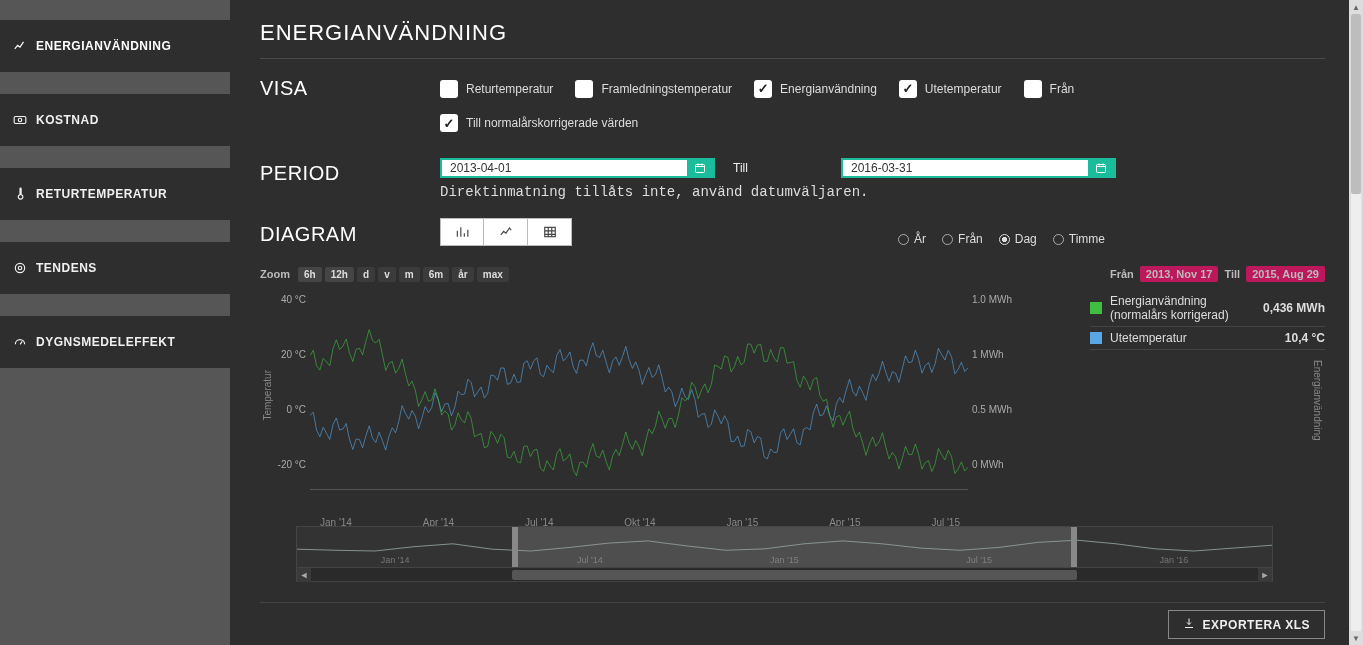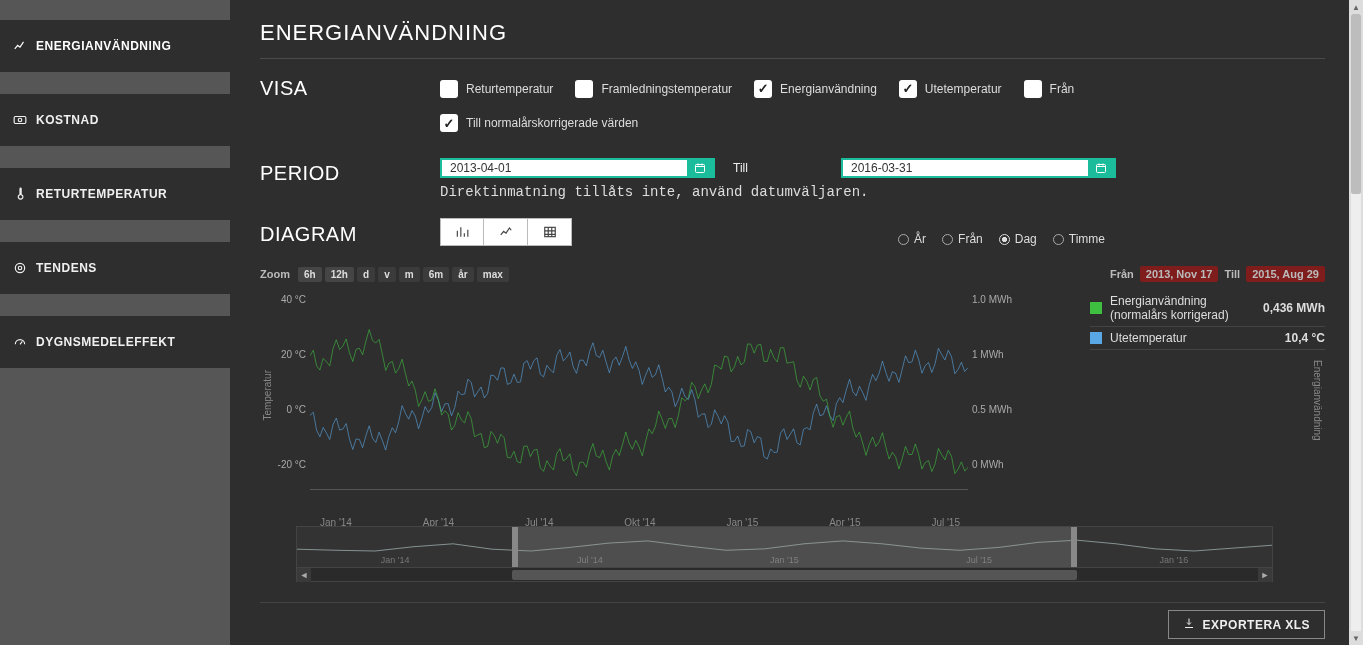--- a/index.html
+++ b/index.html
@@ -97,21 +97,21 @@
   .radio-dot { width:11px;height:11px;border:1px solid #aaa;border-radius:50%;display:inline-block;}
   .radio.sel .radio-dot { background: radial-gradient(circle,#ddd 0 40%,transparent 45%); border-color:#ddd;}
   
   .chart-zone { margin-top: 4px; }
   .zoom-row { display:flex; align-items:center; gap:4px; font-size:11px; color:#bbb;font-weight:bold; }
   .zoom-row .zlabel { margin-right:4px; }
   .zbtn {
     background:#3b3b3b; border-radius:2px; padding:2px 6px; cursor:pointer; font-size:10px; color:#ddd;
   }
   .range-display { margin-left:auto; display:flex; align-items:center; gap:6px; font-size:11px;}
-  .range-box { background:#7f1d1d; padding:2px 6px; border-radius:2px;text-align:right; }
+  .range-box { background:#be185d; padding:2px 6px; border-radius:2px;text-align:right; }
   .chart-area { position:relative; height:200px; margin-top:8px; display:flex; }
   .yaxis-left { width:50px; display:flex;flex-direction:column;justify-content:space-between;align-items:flex-end;padding:4px 4px 20px 0;font-size:10px;color:#aaa;}
   .yaxis-right { width:52px; display:flex;flex-direction:column;justify-content:space-between;align-items:flex-start;padding:4px 0 20px 4px;font-size:10px;color:#aaa;}
   .axis-label-v { position:absolute; font-size:10px; color:#888; writing-mode:vertical-rl;}
   .axis-label-left { left:2px; top:80px; transform:rotate(180deg);}
   .axis-label-right { right:2px; top:70px;}
   .plot { flex:1; position:relative; border-bottom:1px solid #555; }
   .plot svg { position:absolute; inset:0; width:100%; height:100%; }
   .xticks { position:absolute; left:50px; right:52px; bottom:-16px; display:flex; justify-content:space-between; font-size:10px; color:#888; padding:0 10px;}
   .chart-area-outer{position:relative;padding-bottom:22px;}

